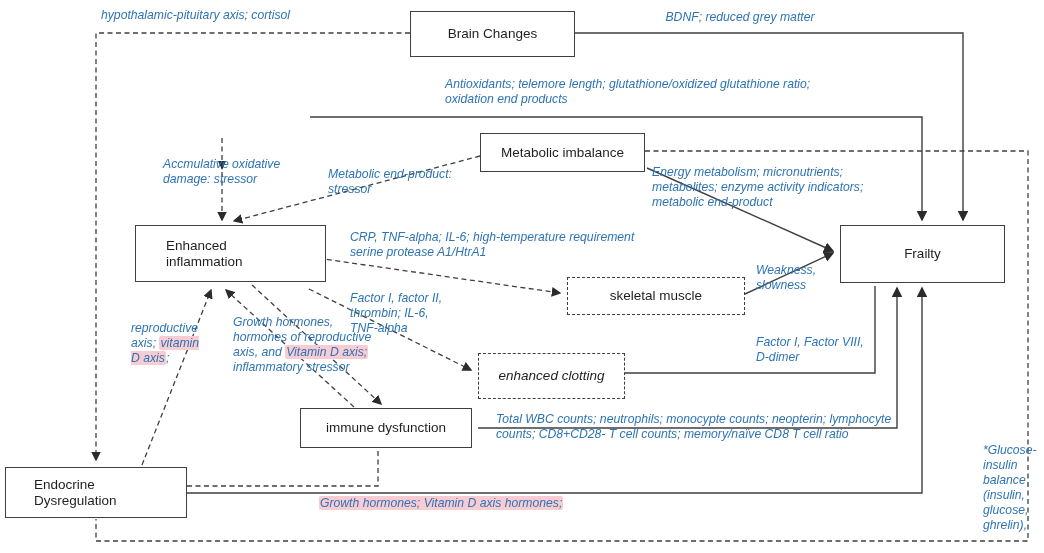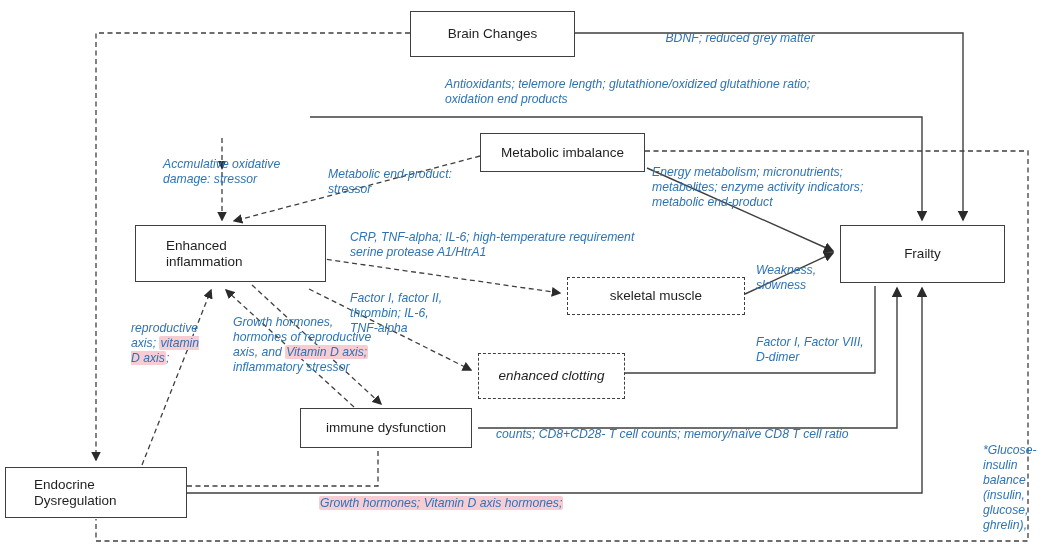--- a/index.html
+++ b/index.html
@@ -12,21 +12,21 @@
     position:absolute;box-sizing:border-box;background:#ffffff;
     border:1.6px solid #3f3f3f;display:flex;align-items:center;justify-content:center;
     text-align:left;color:#1f1f1f;font-size:13.5px;line-height:16px;z-index:3;
   }
   .node.dashed{border:1.4px dashed #3f3f3f;}
   .node.it{font-style:italic;}
   .lbl{
     position:absolute;color:#2e74b5;font-style:italic;font-size:12.2px;line-height:15px;
     z-index:2;white-space:normal;
   }
-  .lbl.center{text-align:center;margin-top:21px;}
+  .lbl.center{text-align:center;}
   .hl{background:#f8ccd3;border-radius:2px;padding:0 1px;}
 </style>
 </head>
 <body>
 
 <div id="canvas">
 
   <svg id="wires" viewBox="0 0 1044 553" xmlns="http://www.w3.org/2000/svg">
     <defs>
       <marker id="arr" viewBox="0 0 10 10" refX="8.5" refY="5" markerWidth="7.5" markerHeight="7.5" orient="auto-start-reverse">
@@ -73,20 +73,23 @@
   <div class="node" style="left:300px;top:408px;width:172px;height:40px">
     <span>immune dysfunction</span>
   </div>
   <div class="node" style="left:5px;top:467px;width:182px;height:51px;padding:0 28px">
     <span>Endocrine Dysregulation</span>
   </div>
   <div class="node" style="left:840px;top:225px;width:165px;height:58px">
     <span>Frailty</span>
   </div>
 
+  <div class="lbl" style="left:101px;top:8px;width:330px">
+    <span>hypothalamic-pituitary axis; cortisol</span>
+  </div>
 
   <div class="lbl center" style="left:650px;top:10px;width:180px">
     <span>BDNF; reduced grey matter</span>
   </div>
 
   <div class="lbl" style="left:445px;top:77px;width:400px">
     <span>Antioxidants; telemore length; glutathione/oxidized glutathione ratio; oxidation end products</span>
   </div>
 
   <div class="lbl" style="left:163px;top:157px;width:128px">
@@ -119,21 +122,21 @@
 
   <div class="lbl" style="left:350px;top:291px;width:106px">
     <span>Factor I, factor II, thrombin; IL-6, TNF-alpha</span>
   </div>
 
   <div class="lbl" style="left:756px;top:335px;width:118px">
     <span>Factor I, Factor VIII, D-dimer</span>
   </div>
 
   <div class="lbl" style="left:496px;top:412px;width:425px">
-    <br>
+    <span>Total WBC counts; neutrophils; monocypte counts; neopterin; lymphocyte</span><br>
     <span>counts; CD8+CD28- T cell counts; memory/naïve CD8 T cell ratio</span>
   </div>
 
   <div class="lbl" style="left:319px;top:496px;width:540px">
     <span class="hl">Growth hormones; Vitamin D axis hormones;</span><br>
   </div>
 
   <div class="lbl" style="left:983px;top:443px;width:52px">
     <span>*Glucose-insulin balance (insulin, glucose, ghrelin),</span>
   </div>

